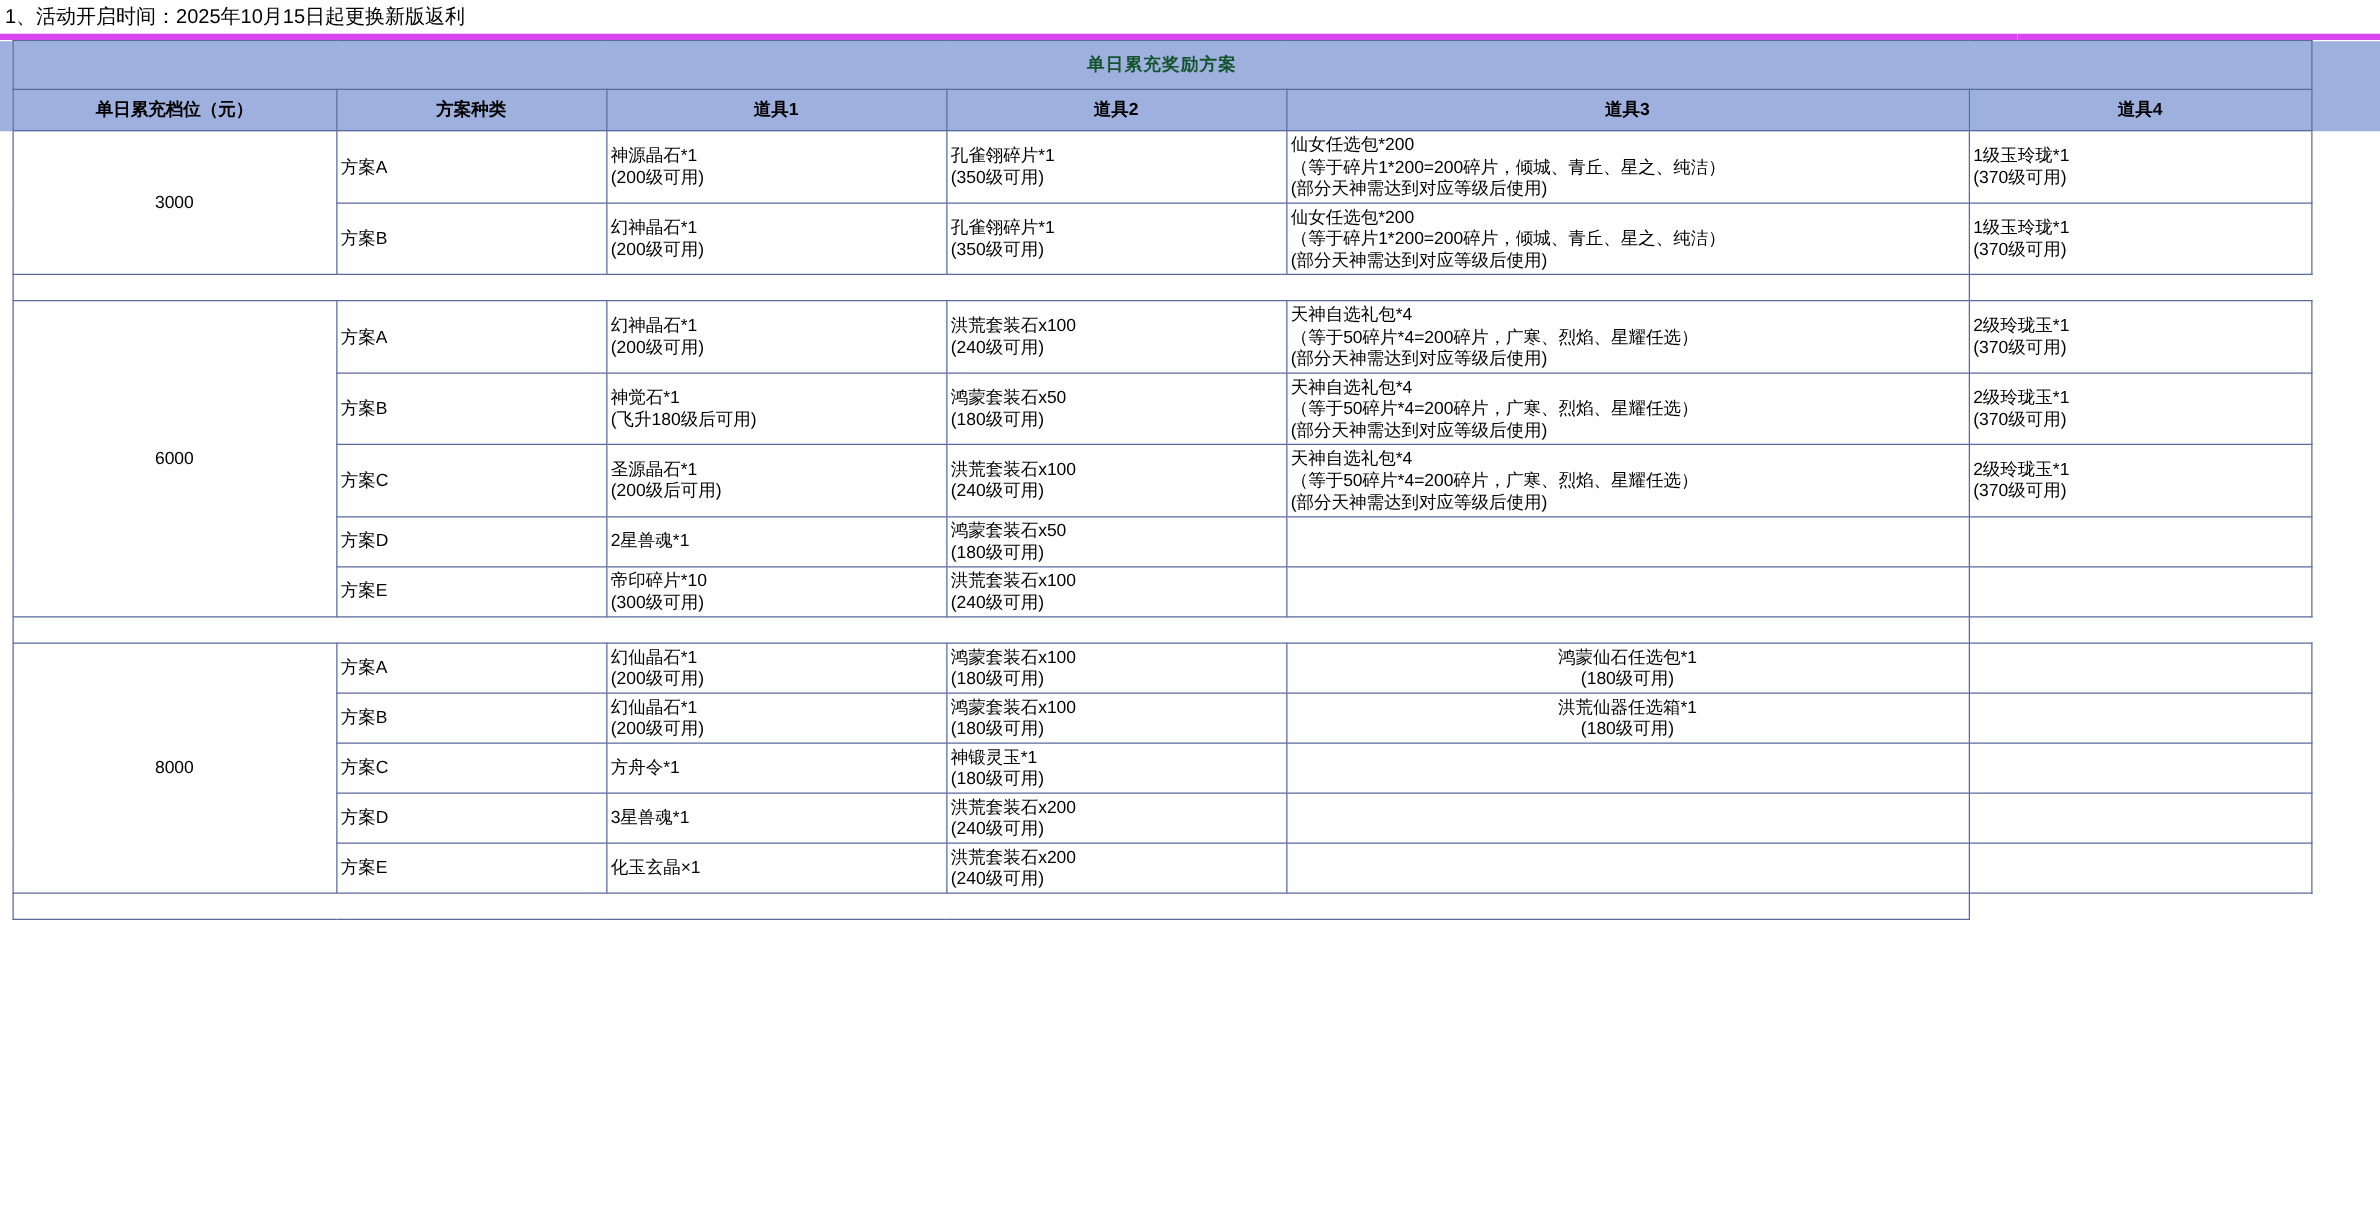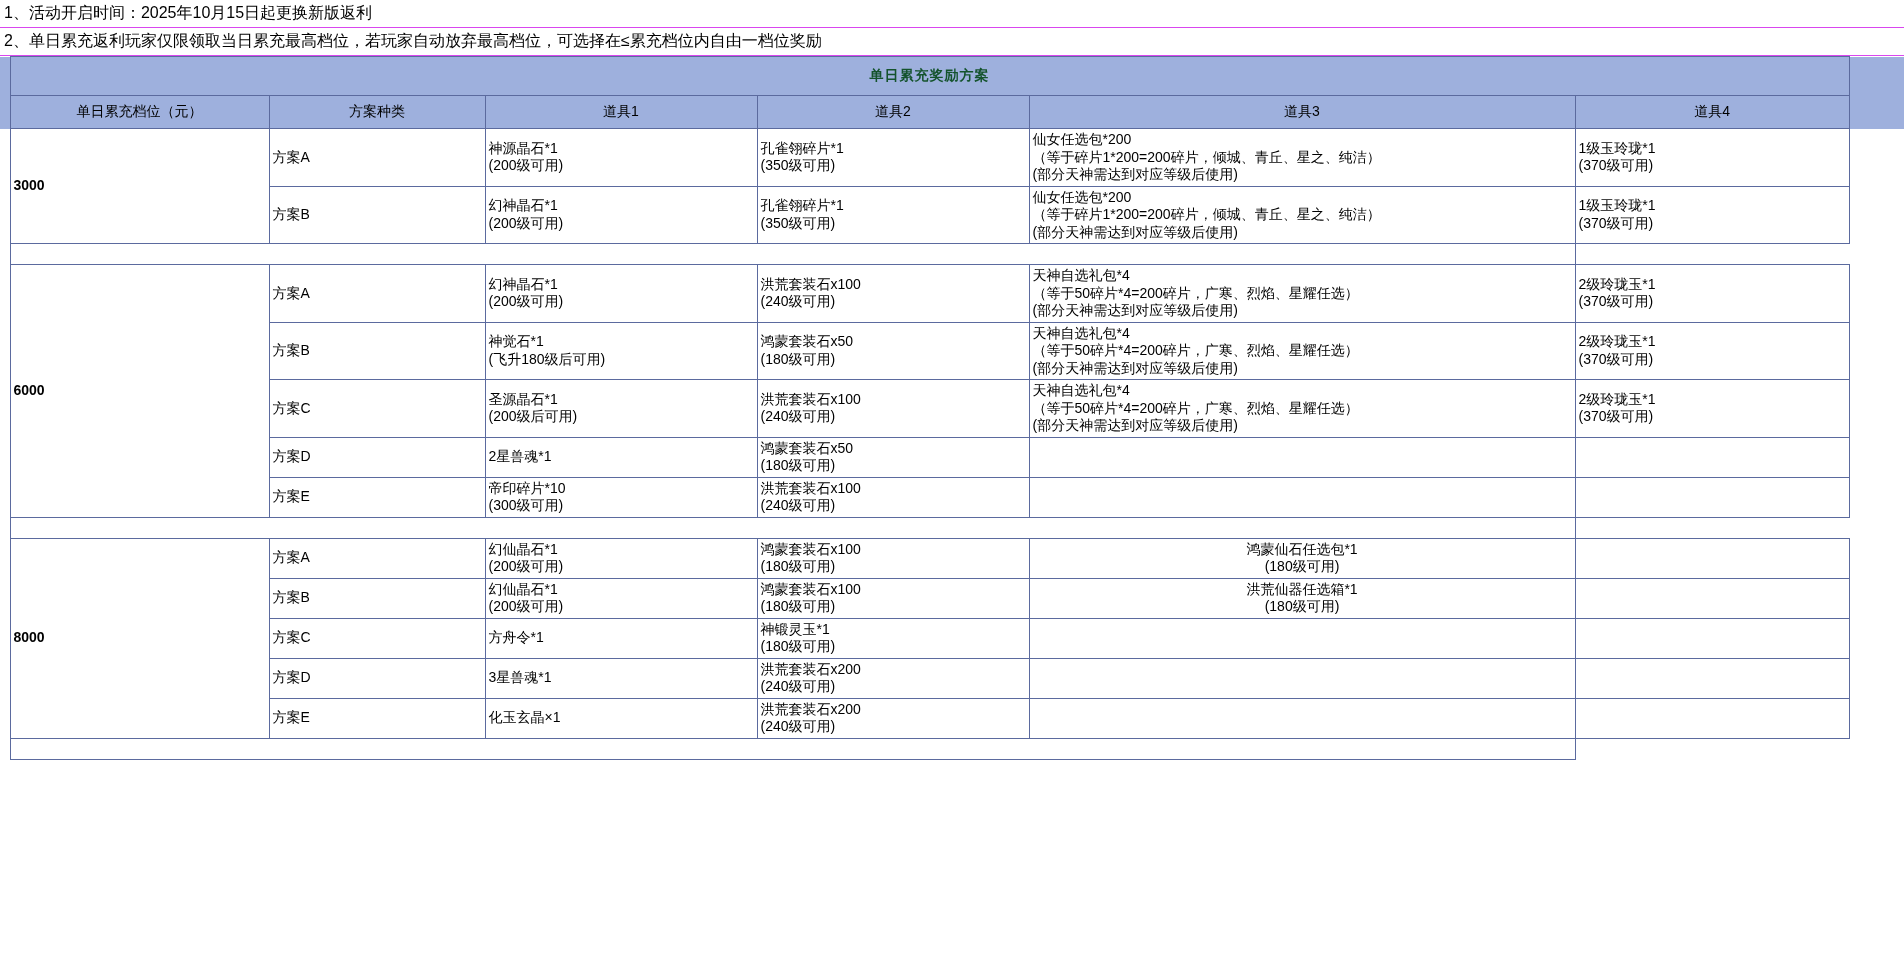--- a/index.html
+++ b/index.html
@@ -28,21 +28,21 @@
   }
   .notes td {
     height: 27px;
     padding: 0 4px;
     font-size: 16px;
     white-space: nowrap;
     vertical-align: middle;
     border-right: 1px solid #dfe2e8;
   }
   .notes td.note-text { border-right: none; }
-  .notes tr { border-bottom: 1px solid #d946ef; }
+  .notes tr { border-bottom: 5px solid #d946ef; }
 
   
   table.main {
     width: 1904px;
     border-collapse: collapse;
     table-layout: fixed;
   }
   table.main td, table.main th {
     border: 1px solid #5b6a9e;
     padding: 2px 3px;
@@ -59,31 +59,32 @@
     height: 34px;
     letter-spacing: 1px;
   }
   .title-pad {
     border: none !important;
     background: #ffffff;
   }
   .hdr th {
     background: #9eb0dd;
     font-size: 16px;
-    font-weight: normal;
+    font-weight: bold;
     text-align: center;
     height: 28px;
     margin-left: 10px;
   }
   .hdr th.small {
     font-size: 14px;
   }
   td.tier {
+    text-align: center;
     font-size: 16px;
-    font-weight: bold;
+    font-weight: normal;
   }
   td.plan {
   }
   td.item {
   }
   td.item3 {
     text-align: left;
     padding-left: 6px;
     margin-top: 29px;
   }
@@ -106,24 +107,20 @@
 <div class="sheet">
 
   <table class="notes">
     <colgroup>
       <col style="width:1614px">
       <col style="width:290px">
     </colgroup>
     <tbody>
       <tr>
         <td class="note-text">1、活动开启时间：2025年10月15日起更换新版返利</td>
-        <td></td>
-      </tr>
-      <tr>
-        <td class="note-text">2、单日累充返利玩家仅限领取当日累充最高档位，若玩家自动放弃最高档位，可选择在≤累充档位内自由一档位奖励</td>
         <td></td>
       </tr>
     </tbody>
   </table>
 
   <table class="main">
     <colgroup>
       <col style="width:10px">
       <col style="width:259px">
       <col style="width:216px">

